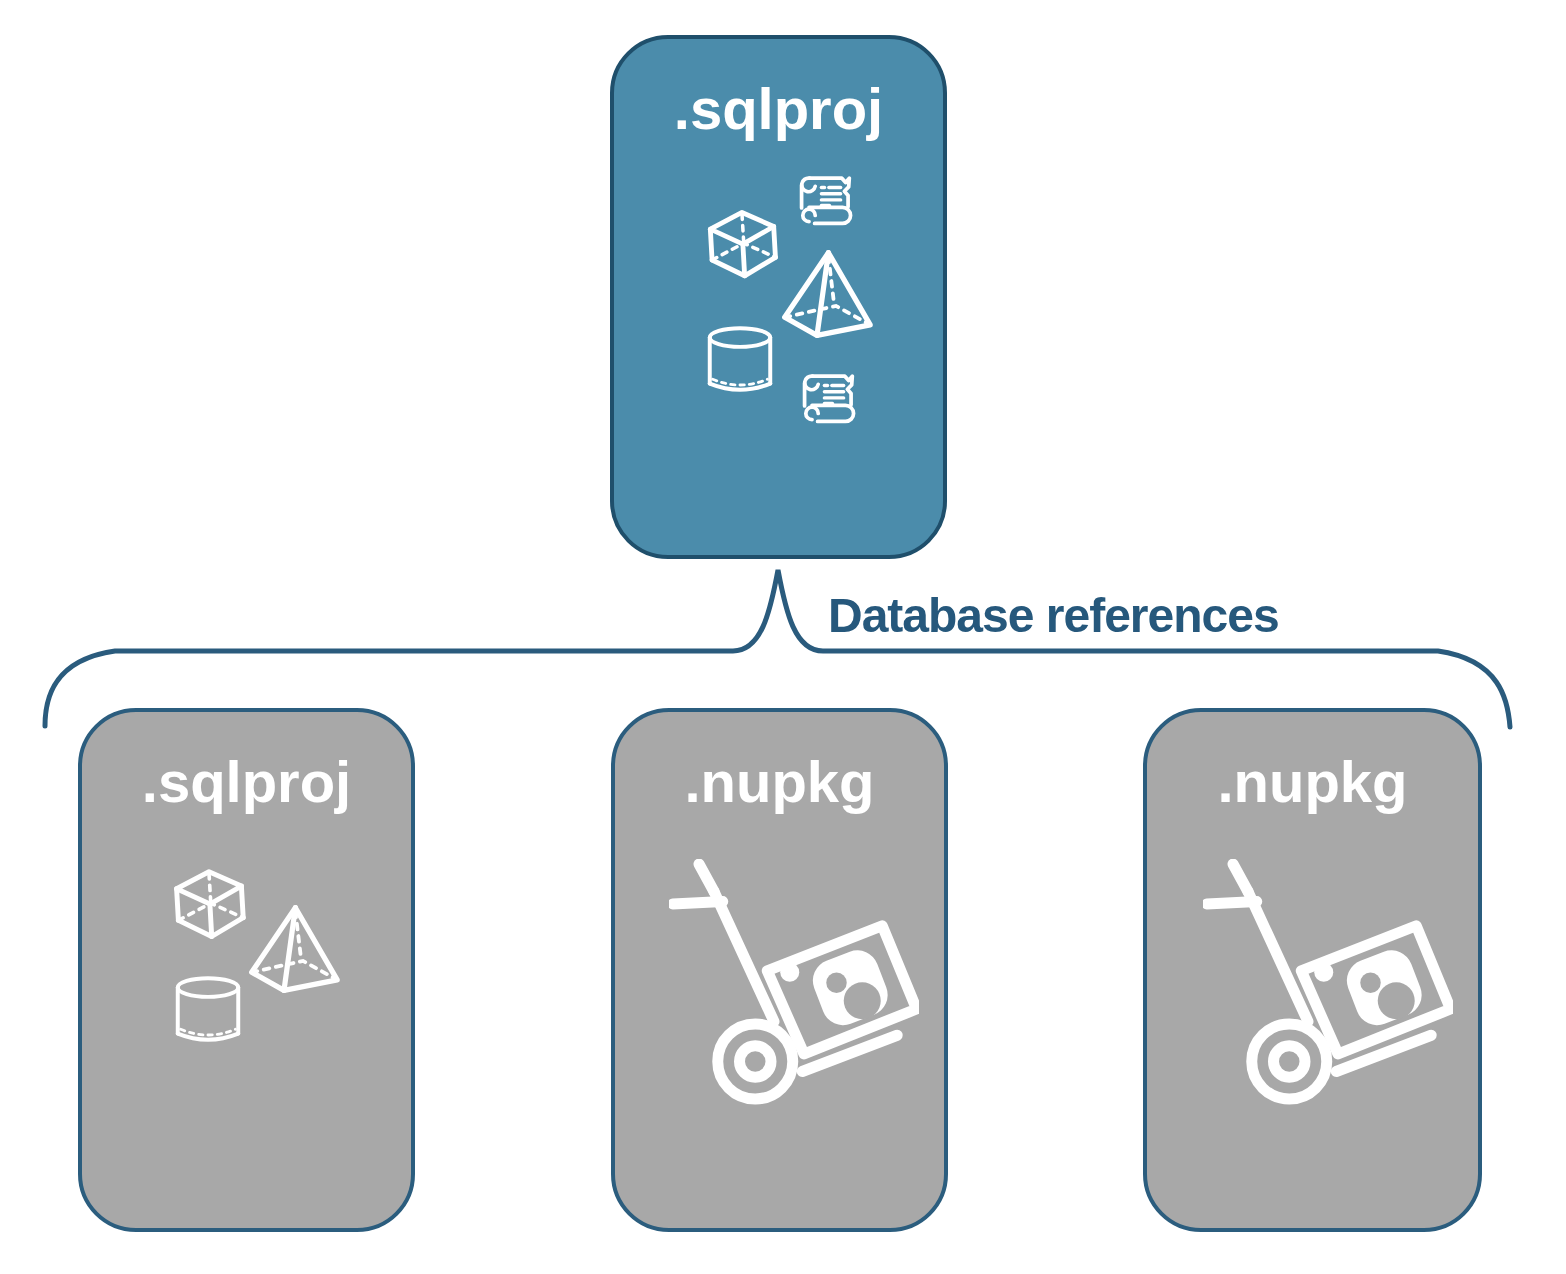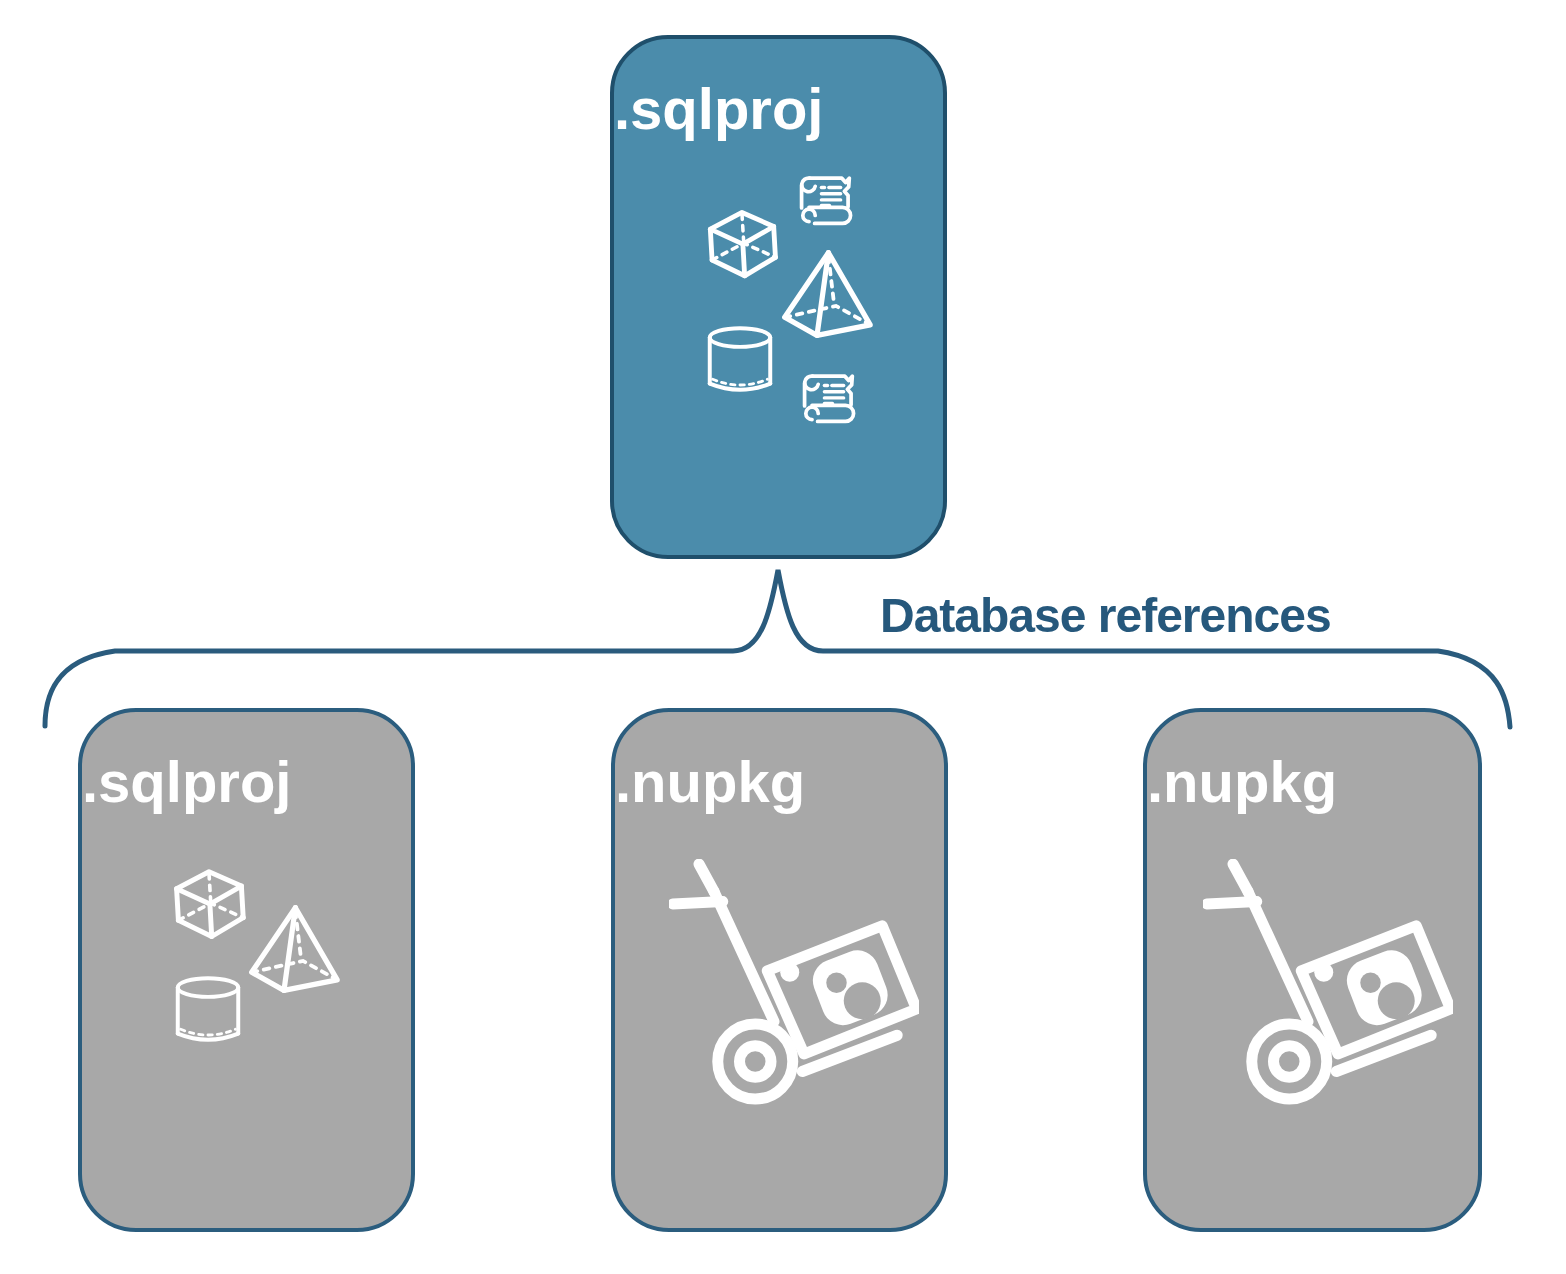--- a/index.html
+++ b/index.html
@@ -10,41 +10,41 @@
     font-family:"Liberation Sans", sans-serif;
     overflow:hidden;
   }
   .box{
     position:absolute;
     box-sizing:border-box;
     border-radius:58px;
     border:4px solid;
   }
   .box-title{
-    text-align:left;
+    text-align:center;
     font-weight:700;
     font-size:58px;
     letter-spacing:0px;
     margin-top:36px;
     color:#ffffff;
   }
   .root-box{
     left:610px;top:35px;width:337px;height:524px;
     background:#4b8cab;border-color:#1f4f6b;
   }
   .child-box{background:#a8a8a8;border-color:#2b5d7e;top:708px;height:524px;}
   .child-0{left:78px;width:337px;}
   .child-1{left:611px;width:337px;}
   .child-2{left:1143px;width:339px;}
   .ic{position:absolute;display:block;line-height:0;}
   .ic svg{overflow:visible;display:block;}
   .connector-svg{position:absolute;left:0;top:0;pointer-events:none;}
   .connector-label{
     position:absolute;
-    left:880px;top:588px;
+    left:828px;top:588px;
     font-weight:700;
     font-size:48px;
     letter-spacing:-1px;
     color:#26587c;
     white-space:nowrap;
   }
 </style>
 </head>
 <body>
 

